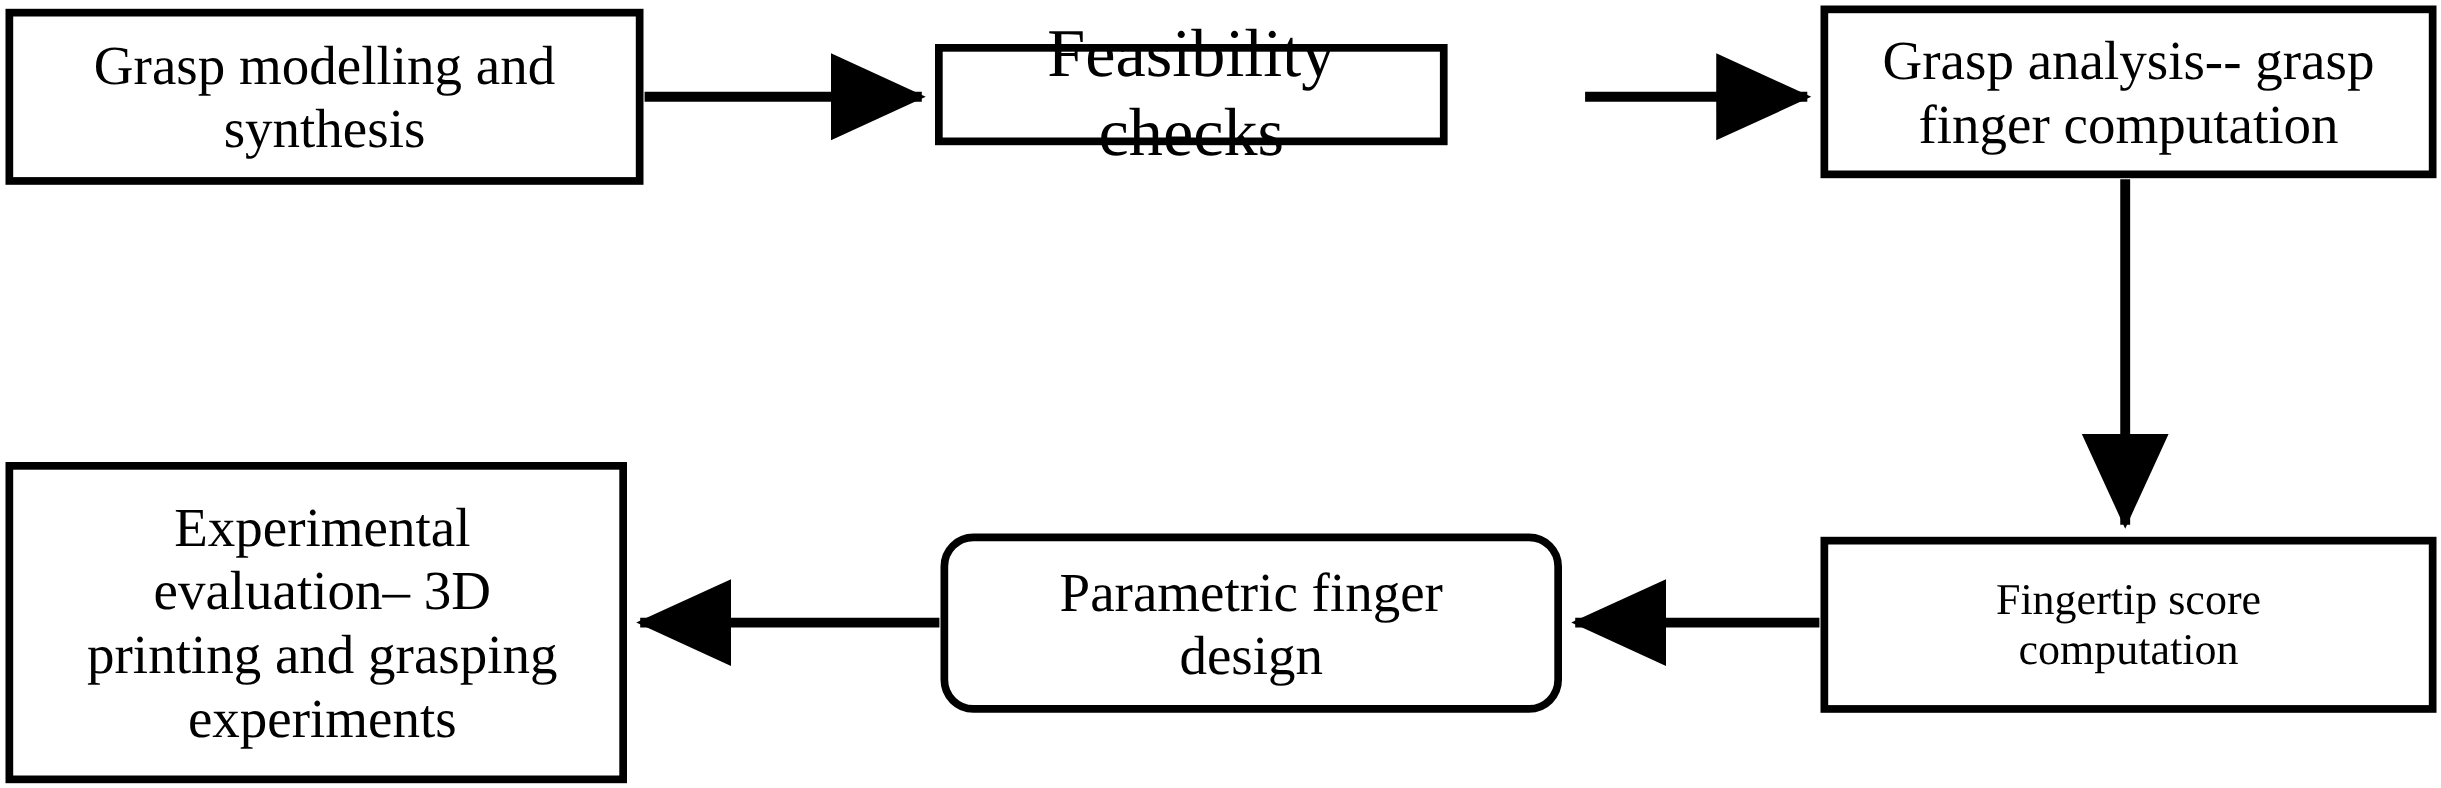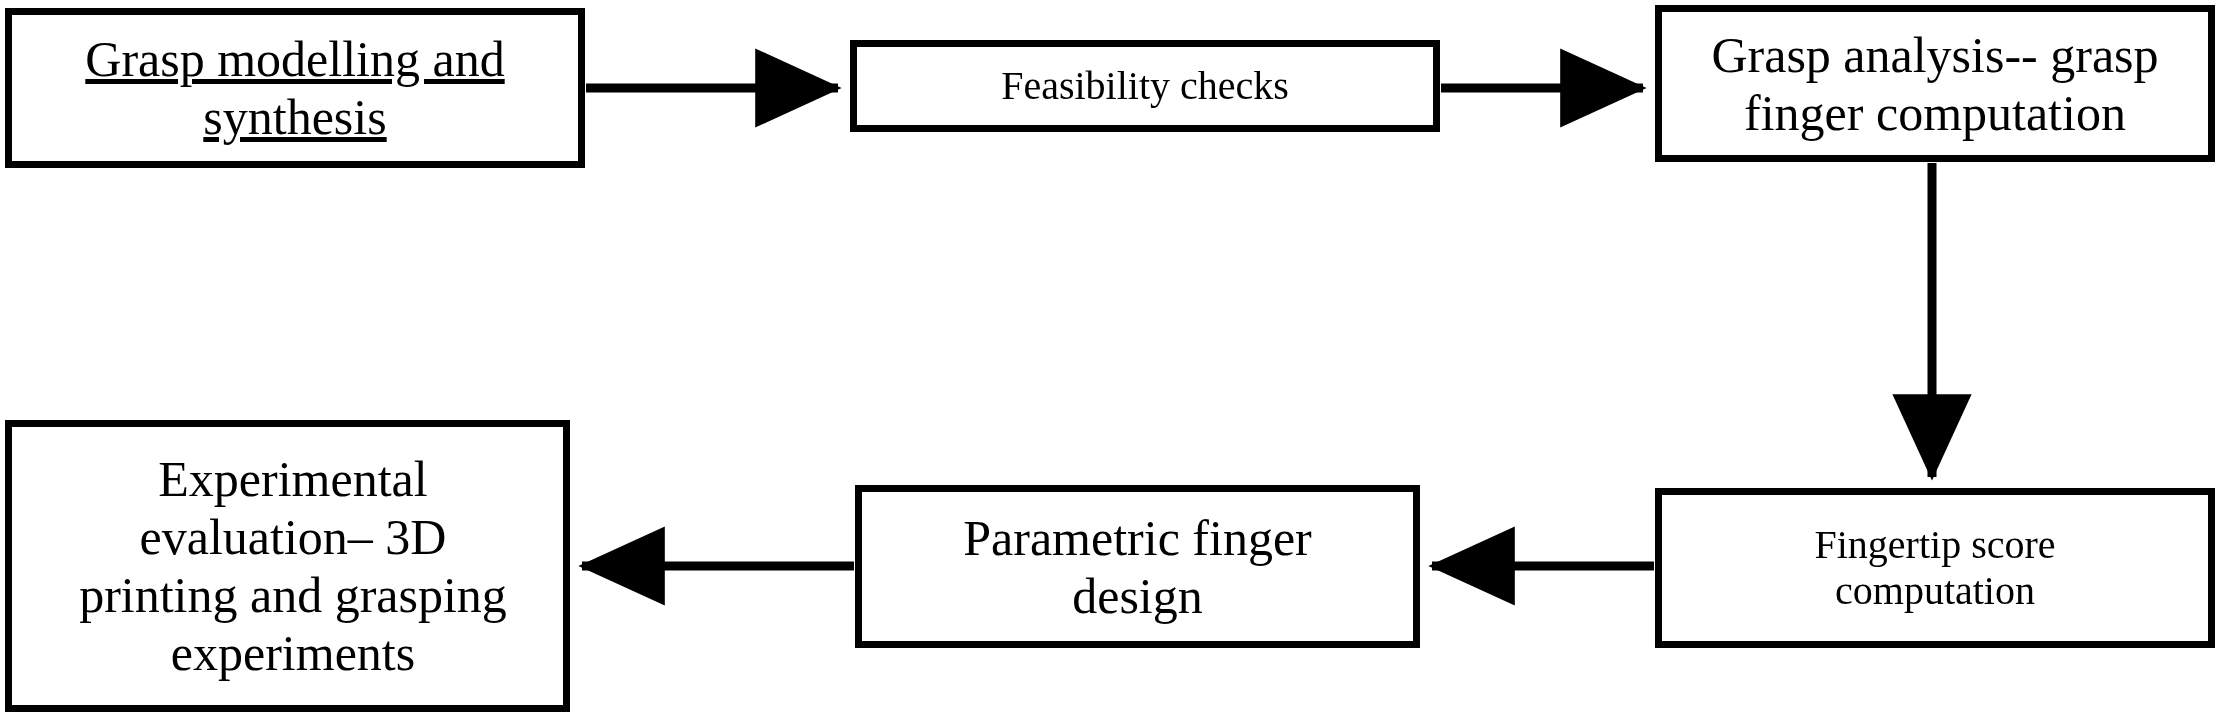--- a/index.html
+++ b/index.html
@@ -30,25 +30,25 @@
     line-height: 1.16;
     z-index: 3;
   }
   .node .node-label {
     display: block;
     padding: 0 10px;
     white-space: pre-line;
   }
 
   
-  #node-grasp-modelling { left: 5px;    top: 8px;   width: 580px; height: 160px; font-size: 50px; text-decoration: underline; }
-  #node-feasibility     { left: 850px;  top: 40px;  width: 590px; height: 92px;  font-size: 40px; font-family: Liberation Serif, serif; }
+  #node-grasp-modelling { left: 5px;    top: 8px;   width: 580px; height: 160px; font-size: 50px; }
+  #node-feasibility     { left: 850px;  top: 40px;  width: 466px; height: 92px;  font-size: 62px; font-family: Liberation Serif, serif; }
   #node-grasp-analysis  { left: 1655px; top: 5px;   width: 560px; height: 157px; font-size: 50px; }
   #node-fingertip       { left: 1655px; top: 488px; width: 560px; height: 160px; font-size: 40px; }
-  #node-parametric      { left: 855px;  top: 485px; width: 565px; height: 163px; font-size: 50px; }
+  #node-parametric      { left: 855px;  top: 485px; width: 565px; height: 163px; font-size: 50px; border-radius: 30px; }
   #node-experimental    { left: 5px;    top: 420px; width: 565px; height: 292px; font-size: 50px; padding-left: 11px; }
 
   
   #connectors {
     position: absolute;
     left: 0;
     top: 0;
     width: 2219px;
     height: 716px;
     z-index: 2;

